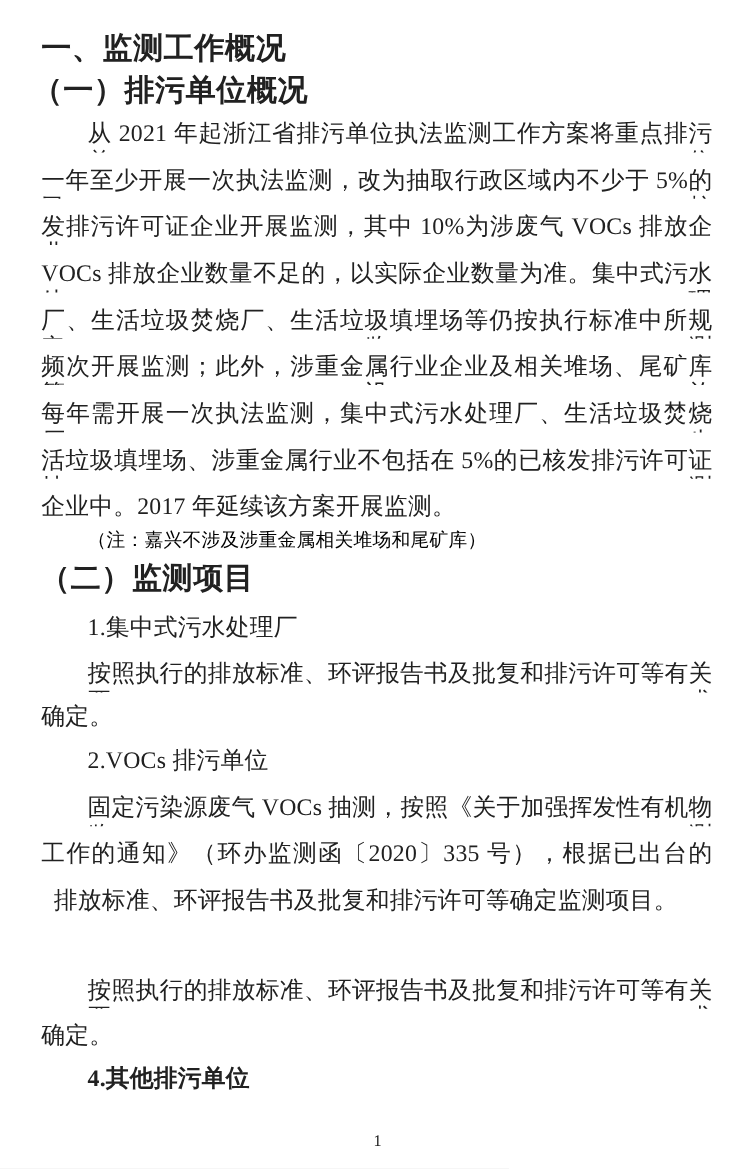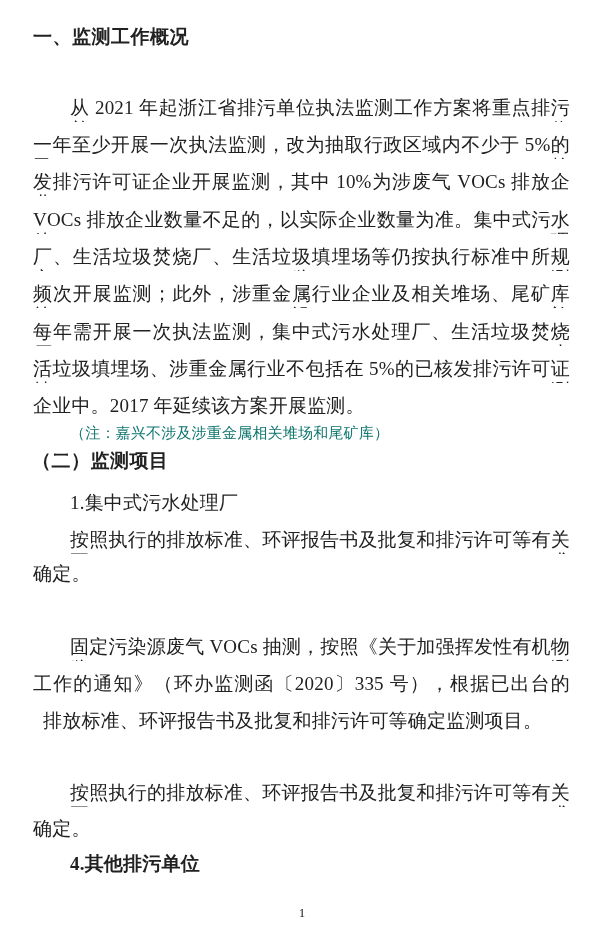--- a/index.html
+++ b/index.html
@@ -27,63 +27,65 @@
   
   .j {
     white-space: normal;
     text-align: justify;
     text-align-last: justify;
     height: 25px;
     overflow: hidden;
   }
   .b {
     font-weight: bold;
-    font-size: 19px;
+    font-size: 24px;
     letter-spacing: 0.5px;
   }
   .note {
     font-size: 15px;
-    color: #0f766e;
+    color: #000000;
     font-family: Liberation Serif, serif;
   }
   .pagenum {
     position: absolute;
     left: 0;
     width: 100%;
     text-align: center;
     font-size: 13px;
     white-space: nowrap;
   }
 </style>
 </head>
 <body>
 
 <div class="page">
 
   <div class="t b" style="left:33px; top:26px;">一、监测工作概况</div>
 
+  <div class="t b" style="left:26px; top:60px;">（一）排污单位概况</div>
 
   <div class="t j" style="left:70px; top:97px;  width:500px;">从 2021 年起浙江省排污单位执法监测工作方案将重点排污单位</div>
   <div class="t j" style="left:33px; top:134px; width:537px;">一年至少开展一次执法监测，改为抽取行政区域内不少于 5%的已核</div>
   <div class="t j" style="left:33px; top:171px; width:537px;">发排污许可证企业开展监测，其中 10%为涉废气 VOCs 排放企业，</div>
   <div class="t j" style="left:33px; top:209px; width:537px;">VOCs 排放企业数量不足的，以实际企业数量为准。集中式污水处理</div>
   <div class="t j" style="left:33px; top:246px; width:537px;">厂、生活垃圾焚烧厂、生活垃圾填埋场等仍按执行标准中所规定监测</div>
   <div class="t j" style="left:33px; top:283px; width:537px;">频次开展监测；此外，涉重金属行业企业及相关堆场、尾矿库等设施</div>
   <div class="t j" style="left:33px; top:321px; width:537px;">每年需开展一次执法监测，集中式污水处理厂、生活垃圾焚烧厂、生</div>
   <div class="t j" style="left:33px; top:358px; width:537px;">活垃圾填埋场、涉重金属行业不包括在 5%的已核发排污许可证抽测</div>
   <div class="t" style="left:33px; top:395px;">企业中。2017 年延续该方案开展监测。</div>
 
   <div class="t note" style="left:70px; top:425px;">（注：嘉兴不涉及涉重金属相关堆场和尾矿库）</div>
 
   <div class="t b" style="left:32px; top:450px;">（二）监测项目</div>
 
   <div class="t" style="left:70px; top:492px;">1.集中式污水处理厂</div>
   <div class="t j" style="left:70px; top:529px; width:500px;">按照执行的排放标准、环评报告书及批复和排污许可等有关要求</div>
   <div class="t" style="left:33px; top:563px;">确定。</div>
 
+  <div class="t" style="left:70px; top:598px;">2.VOCs 排污单位</div>
   <div class="t j" style="left:70px; top:636px; width:500px;">固定污染源废气 VOCs 抽测，按照《关于加强挥发性有机物监测</div>
   <div class="t j" style="left:33px; top:673px; width:537px;">工作的通知》（环办监测函〔2020〕335 号），根据已出台的 VOCs</div>
   <div class="t" style="left:33px; top:710px;margin-left:10px;">排放标准、环评报告书及批复和排污许可等确定监测项目。</div>
 
   <div class="t j" style="left:70px; top:782px; width:500px;">按照执行的排放标准、环评报告书及批复和排污许可等有关要求</div>
   <div class="t" style="left:33px; top:818px;">确定。</div>
 
   <div class="t" style="left:70px; top:853px;font-weight:bold;">4.其他排污单位</div>
 
   <div class="pagenum" style="top:905px;">1</div>

